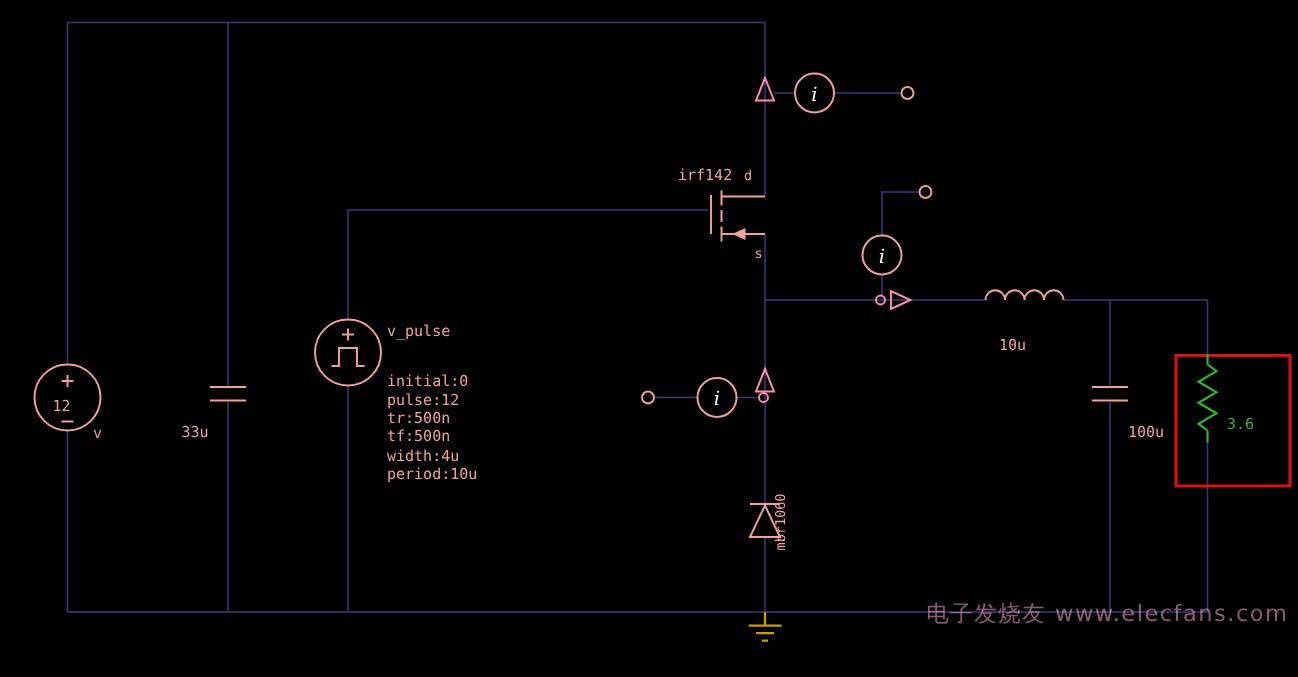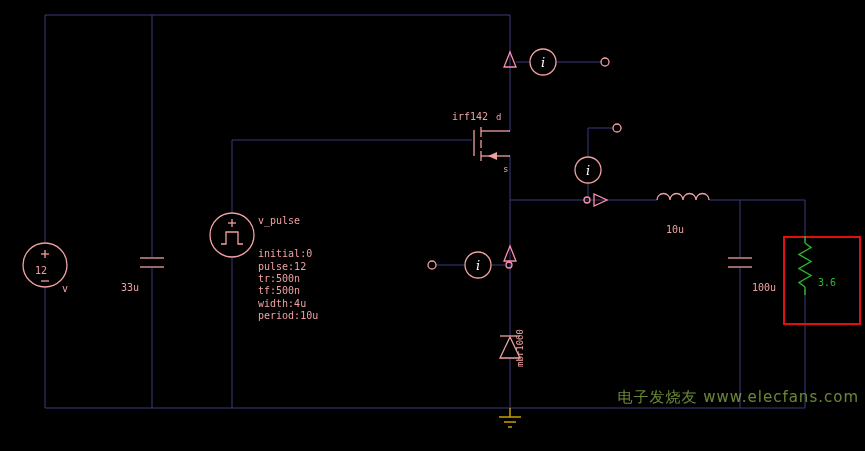--- a/index.html
+++ b/index.html
@@ -17,22 +17,22 @@
   .sym-fill{fill:#f0a0a0;stroke:none;}
   .arrow{stroke:#ff8fae;stroke-width:1.3;fill:none;}
   .green{stroke:#2db82d;stroke-width:1.4;fill:none;}
   .gnd{stroke:#c8a000;stroke-width:1.5;fill:none;}
   .selbox{stroke:#e01010;stroke-width:2;fill:none;}
   text.lbl{fill:#f0a0a0;font-size:10px;font-family:"DejaVu Sans Mono",monospace;}
   text.lbl-sm{fill:#f0a0a0;font-size:9px;font-family:"DejaVu Sans Mono",monospace;}
   text.glbl{fill:#2db82d;font-size:10px;font-family:"DejaVu Sans Mono",monospace;}
   text.probe-i{fill:#ffffff;font-size:13px;font-style:italic;font-family:"DejaVu Serif",serif;text-anchor:middle;}
   .watermark{
-    position:absolute;right:6px;bottom:44px;
-    color:#bef264;opacity:0.55;
+    position:absolute;right:6px;bottom:32px;
+    color:#f9a8d4;opacity:0.55;
     font-size:15px;letter-spacing:1px;
     font-family:"DejaVu Sans",sans-serif;
     pointer-events:none;
   }
 </style>
 </head>
 <body>
 
 <div class="stage">
   <svg width="865" height="451" viewBox="0 0 865 451">

